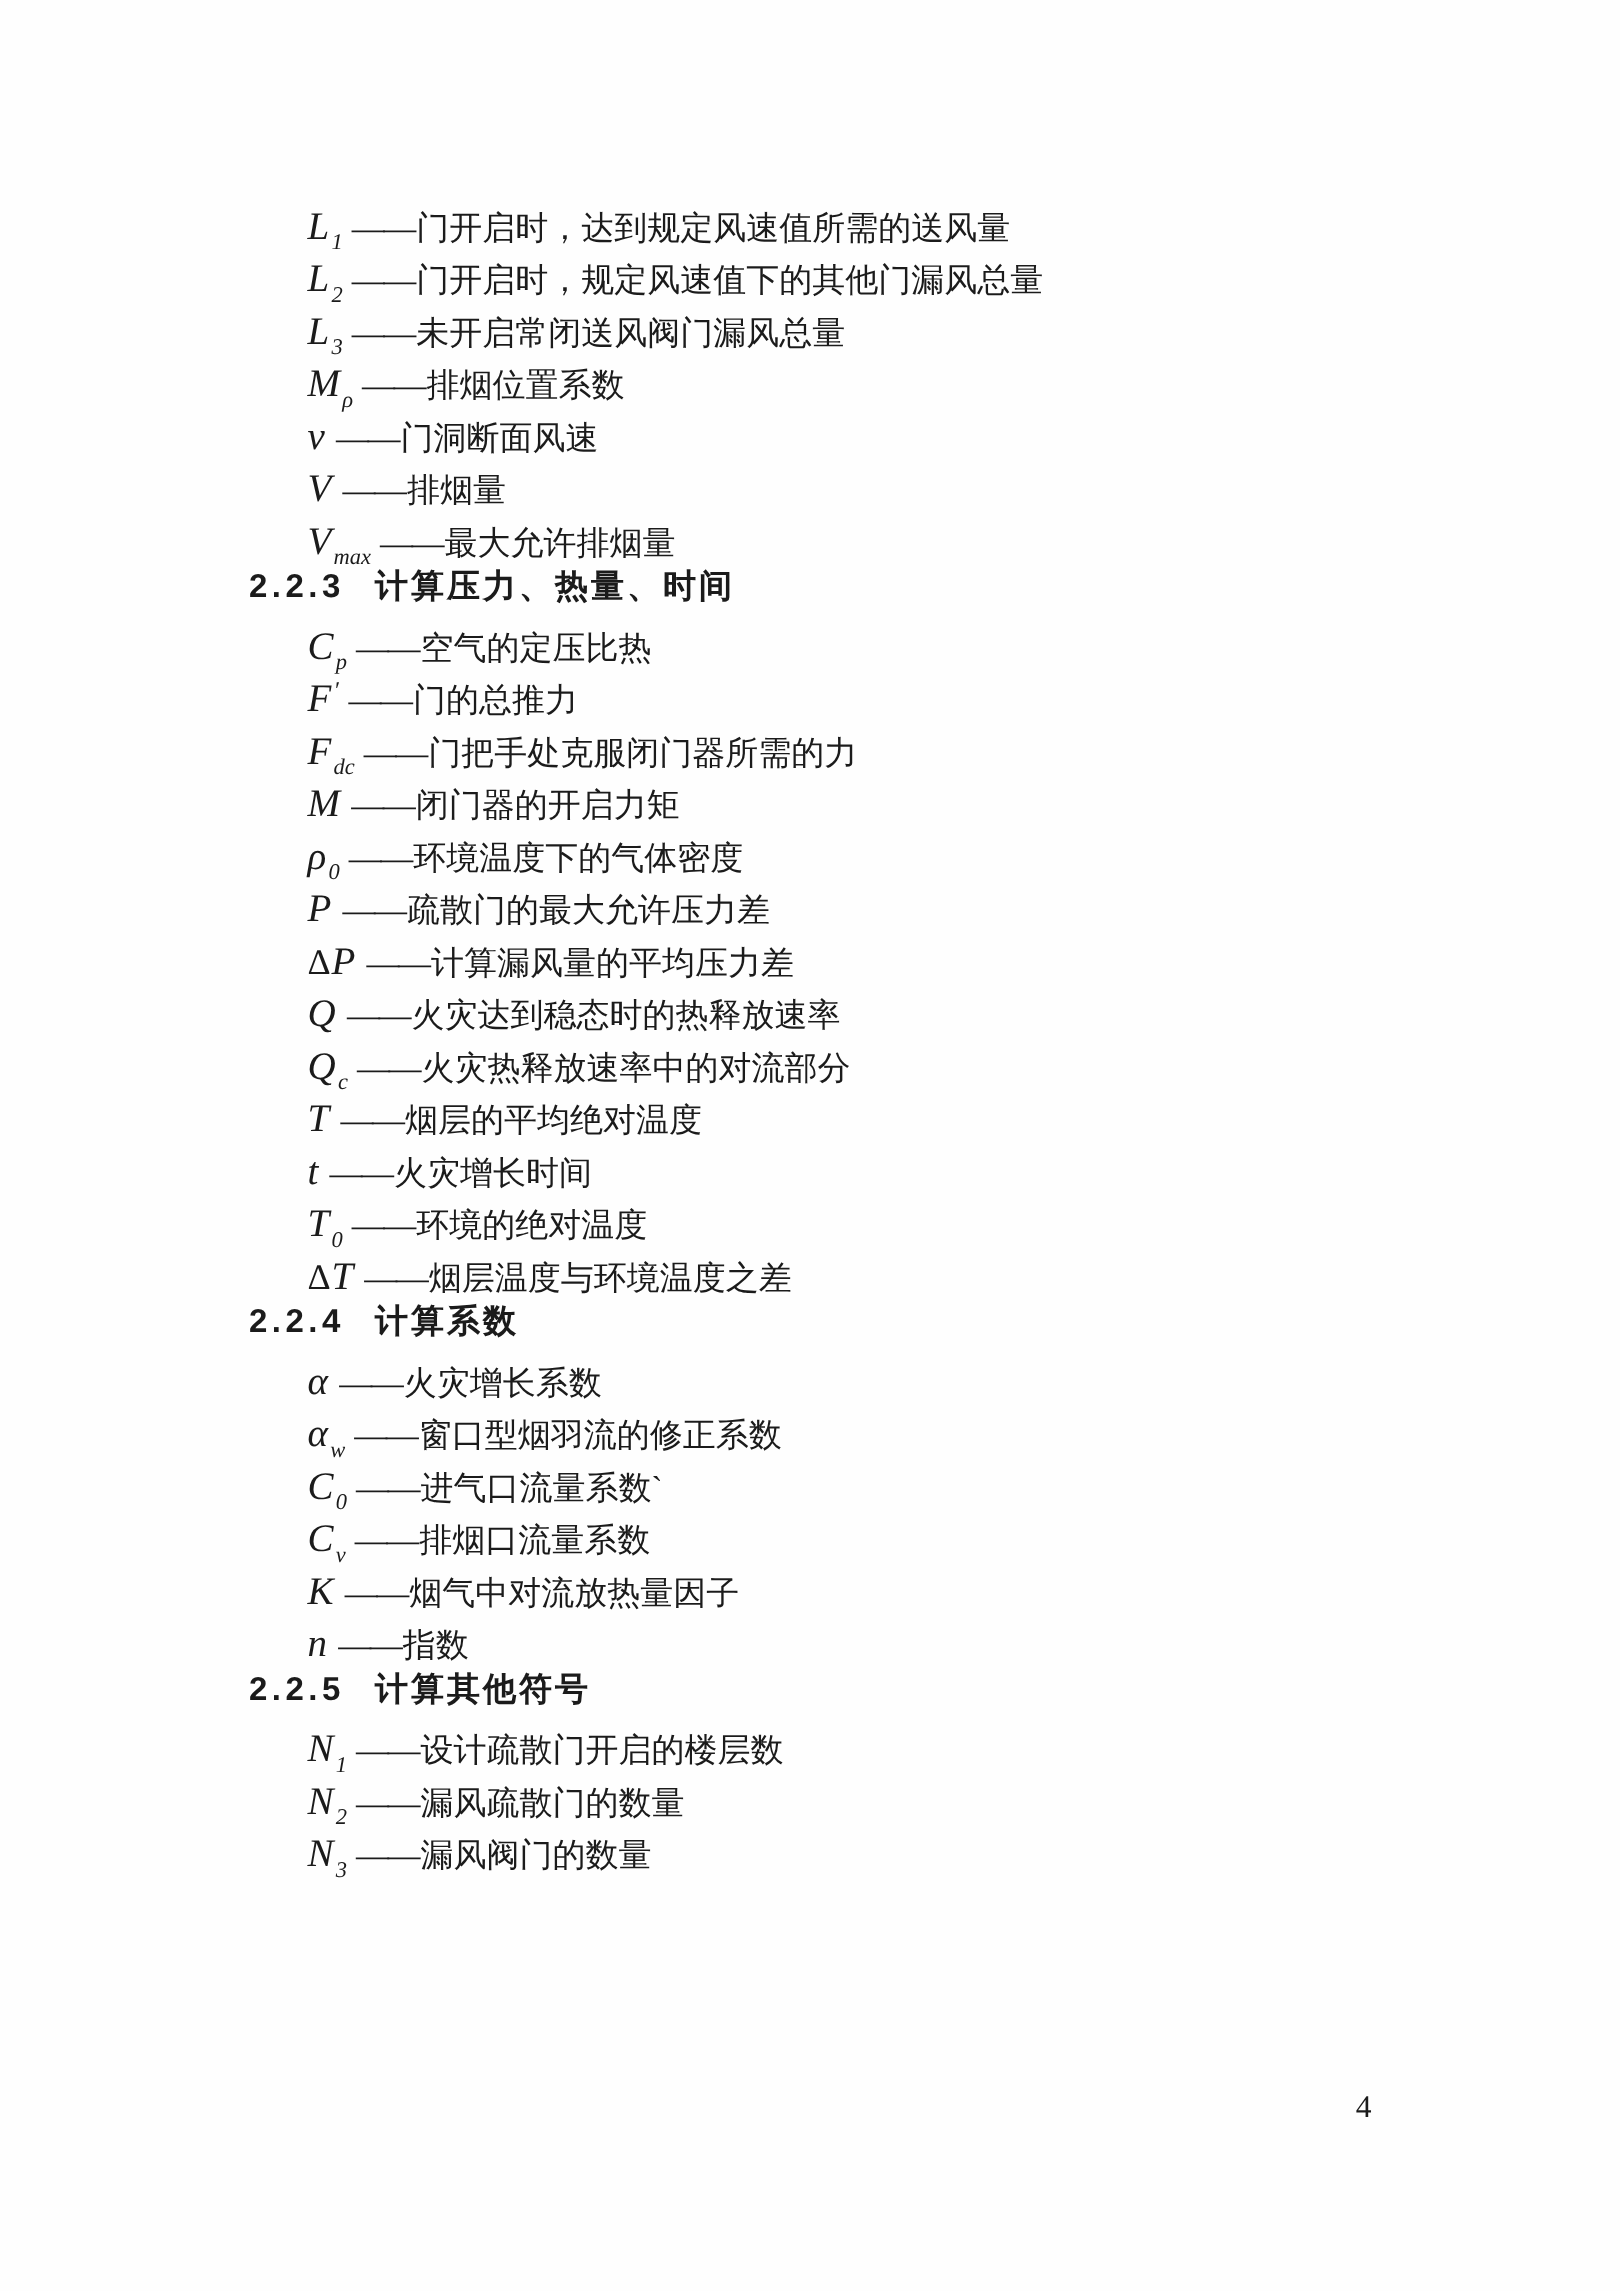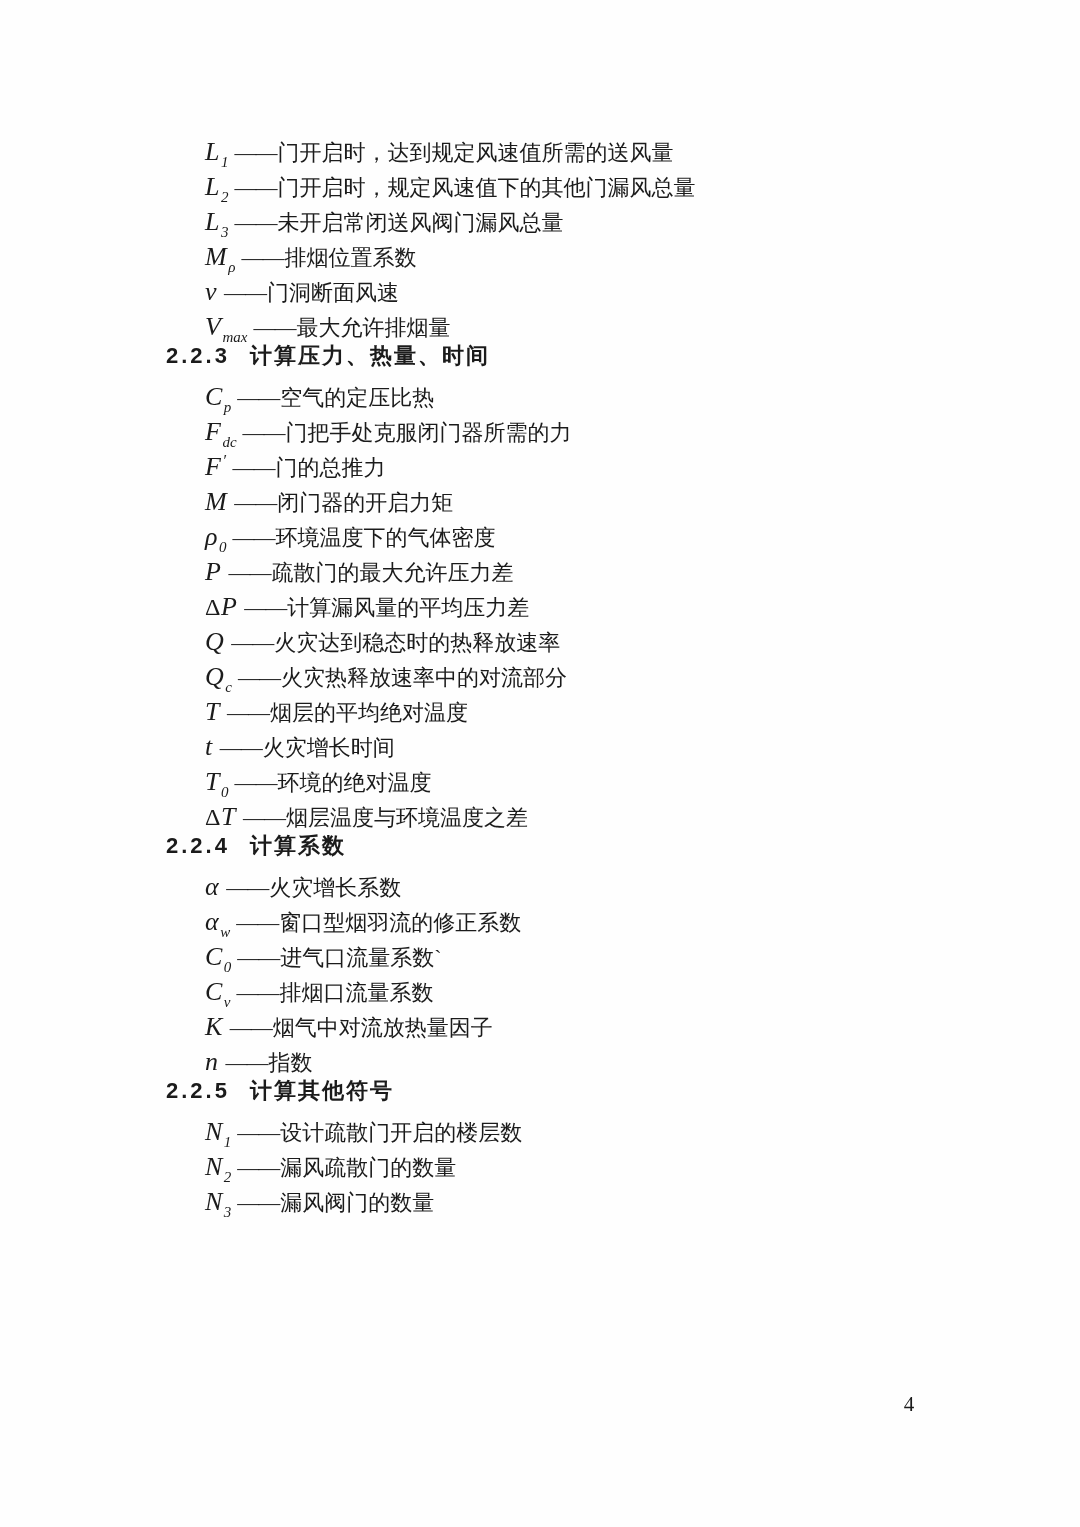--- a/index.html
+++ b/index.html
@@ -93,25 +93,26 @@
 </head>
 <body>
 
 <div class="page">
   <div class="content" id="symbols-list">
       <div class="row entry"><span class="sym"><span class="prefix"></span><span class="main">L</span><sub>1</sub><sup></sup></span><span class="dash">——</span><span class="desc">门开启时，达到规定风速值所需的送风量</span></div>
       <div class="row entry"><span class="sym"><span class="prefix"></span><span class="main">L</span><sub>2</sub><sup></sup></span><span class="dash">——</span><span class="desc">门开启时，规定风速值下的其他门漏风总量</span></div>
       <div class="row entry"><span class="sym"><span class="prefix"></span><span class="main">L</span><sub>3</sub><sup></sup></span><span class="dash">——</span><span class="desc">未开启常闭送风阀门漏风总量</span></div>
       <div class="row entry"><span class="sym"><span class="prefix"></span><span class="main">M</span><sub>ρ</sub><sup></sup></span><span class="dash">——</span><span class="desc">排烟位置系数</span></div>
       <div class="row entry"><span class="sym"><span class="prefix"></span><span class="main">v</span><sub></sub><sup></sup></span><span class="dash">——</span><span class="desc">门洞断面风速</span></div>
+      <div class="row entry"><span class="sym"><span class="prefix"></span><span class="main">V</span><sub></sub><sup></sup></span><span class="dash">——</span><span class="desc">排烟量</span></div>
       <div class="row entry"><span class="sym"><span class="prefix"></span><span class="main">V</span><sub>max</sub><sup></sup></span><span class="dash">——</span><span class="desc">最大允许排烟量</span></div>
       <div class="row section"><span class="num">2.2.3</span><span class="title">计算压力、热量、时间</span></div>
       <div class="row entry"><span class="sym"><span class="prefix"></span><span class="main">C</span><sub>p</sub><sup></sup></span><span class="dash">——</span><span class="desc">空气的定压比热</span></div>
+      <div class="row entry"><span class="sym"><span class="prefix"></span><span class="main">F</span><sub></sub><sup>′</sup></span><span class="dash">——</span><span class="desc">门的总推力</span></div>
       <div class="row entry"><span class="sym"><span class="prefix"></span><span class="main">F</span><sub>dc</sub><sup></sup></span><span class="dash">——</span><span class="desc">门把手处克服闭门器所需的力</span></div>
-      <div class="row entry"><span class="sym"><span class="prefix"></span><span class="main">F</span><sub></sub><sup>′</sup></span><span class="dash">——</span><span class="desc">门的总推力</span></div>
       <div class="row entry"><span class="sym"><span class="prefix"></span><span class="main">M</span><sub></sub><sup></sup></span><span class="dash">——</span><span class="desc">闭门器的开启力矩</span></div>
       <div class="row entry"><span class="sym"><span class="prefix"></span><span class="main">ρ</span><sub>0</sub><sup></sup></span><span class="dash">——</span><span class="desc">环境温度下的气体密度</span></div>
       <div class="row entry"><span class="sym"><span class="prefix"></span><span class="main">P</span><sub></sub><sup></sup></span><span class="dash">——</span><span class="desc">疏散门的最大允许压力差</span></div>
       <div class="row entry"><span class="sym"><span class="prefix">Δ</span><span class="main">P</span><sub></sub><sup></sup></span><span class="dash">——</span><span class="desc">计算漏风量的平均压力差</span></div>
       <div class="row entry"><span class="sym"><span class="prefix"></span><span class="main">Q</span><sub></sub><sup></sup></span><span class="dash">——</span><span class="desc">火灾达到稳态时的热释放速率</span></div>
       <div class="row entry"><span class="sym"><span class="prefix"></span><span class="main">Q</span><sub>c</sub><sup></sup></span><span class="dash">——</span><span class="desc">火灾热释放速率中的对流部分</span></div>
       <div class="row entry"><span class="sym"><span class="prefix"></span><span class="main">T</span><sub></sub><sup></sup></span><span class="dash">——</span><span class="desc">烟层的平均绝对温度</span></div>
       <div class="row entry"><span class="sym"><span class="prefix"></span><span class="main">t</span><sub></sub><sup></sup></span><span class="dash">——</span><span class="desc">火灾增长时间</span></div>
       <div class="row entry"><span class="sym"><span class="prefix"></span><span class="main">T</span><sub>0</sub><sup></sup></span><span class="dash">——</span><span class="desc">环境的绝对温度</span></div>
       <div class="row entry"><span class="sym"><span class="prefix">Δ</span><span class="main">T</span><sub></sub><sup></sup></span><span class="dash">——</span><span class="desc">烟层温度与环境温度之差</span></div>

